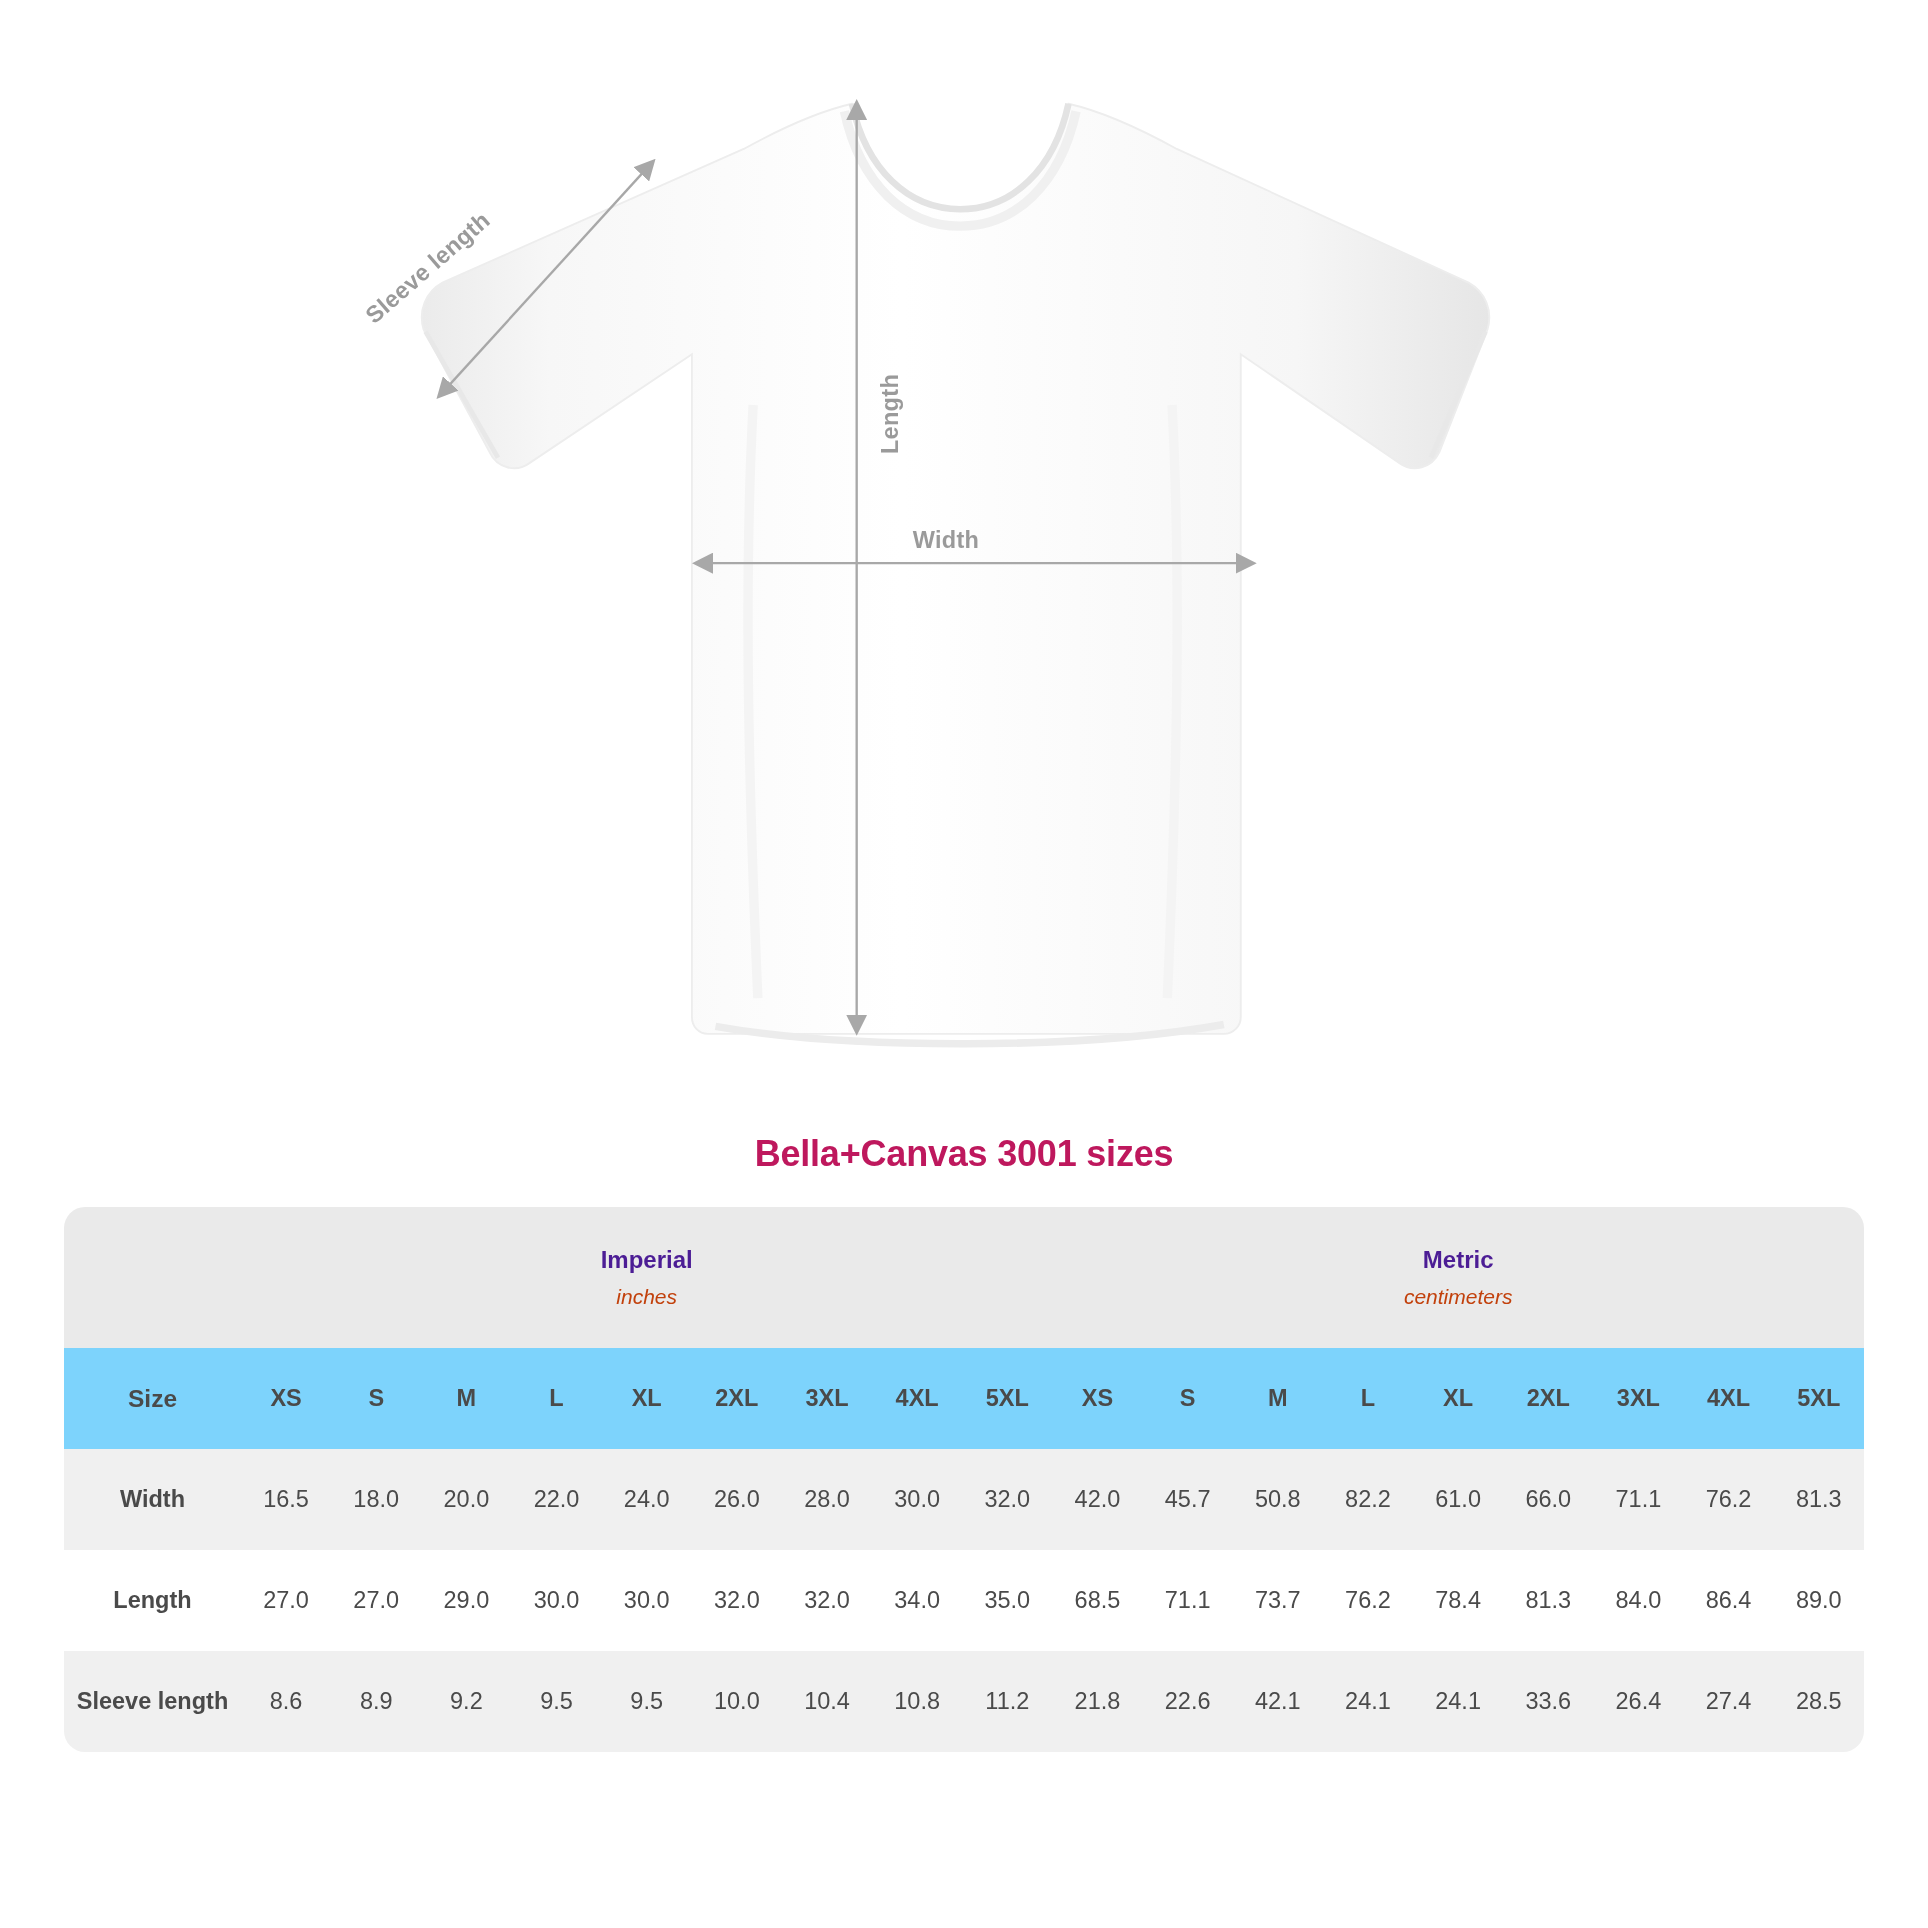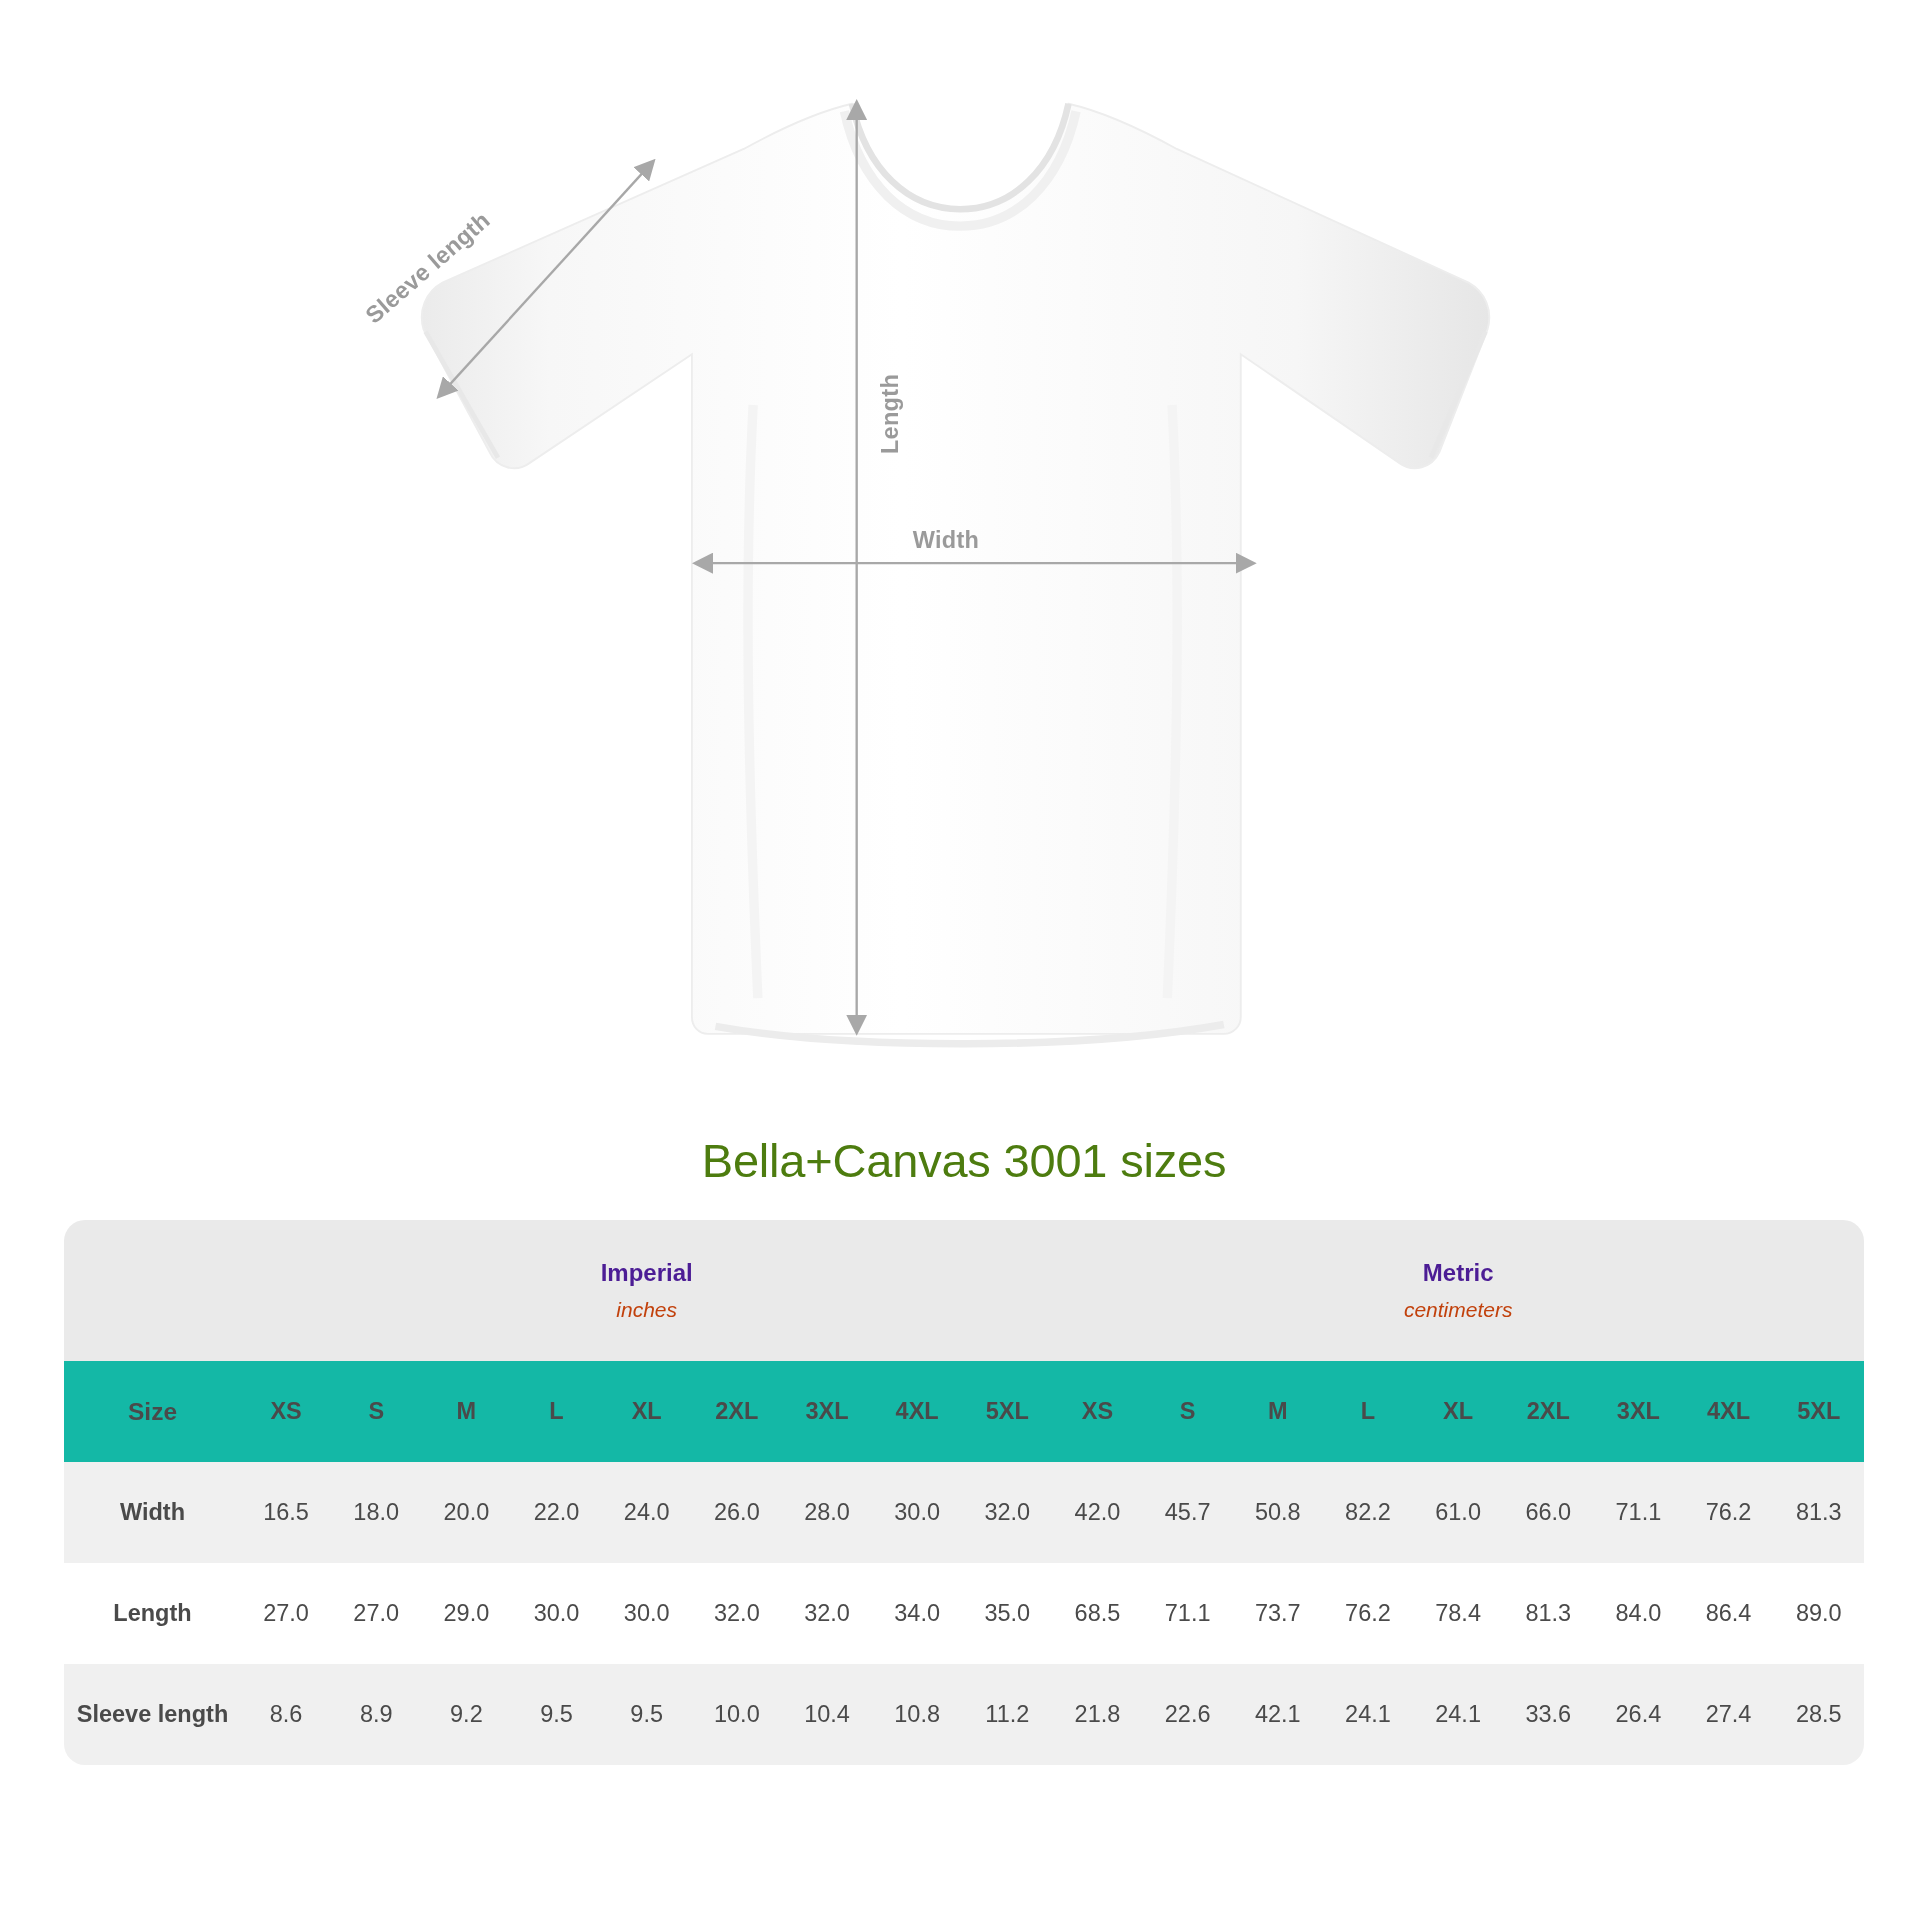--- a/index.html
+++ b/index.html
@@ -55,23 +55,23 @@
     top: 540px;
     transform: translate(-50%, -50%);
   }
 
   
   .title-block {
     text-align: center;
     margin-top: 17px;
   }
   .chart-title {
-    font-size: 47px;
-    font-weight: normal;
-    color: #4d7c0f;
+    font-size: 36px;
+    font-weight: bold;
+    color: #be185d;
     letter-spacing: -0.2px;
   }
   .chart-note {
     margin-top: 15px;
     font-size: 21.7px;
     font-style: italic;
     color: #5c5c5c;
   }
 
   
@@ -107,21 +107,21 @@
     line-height: 1.15;
   }
   .unit-sub {
     font-size: 21px;
     font-style: italic;
     color: #c2410c;
     margin-top: 12px;
   }
   
   .size-row td {
-    background: #14b8a6;
+    background: #7dd3fc;
     height: 99px;
     font-weight: bold;
     color: #4a4a4a;
     border-right: 0.9px solid #ececec;
   }
   .size-row td:last-child { border-right: 0; }
   .size-row td.rowhead {
     font-size: 24.5px;
   }
   

